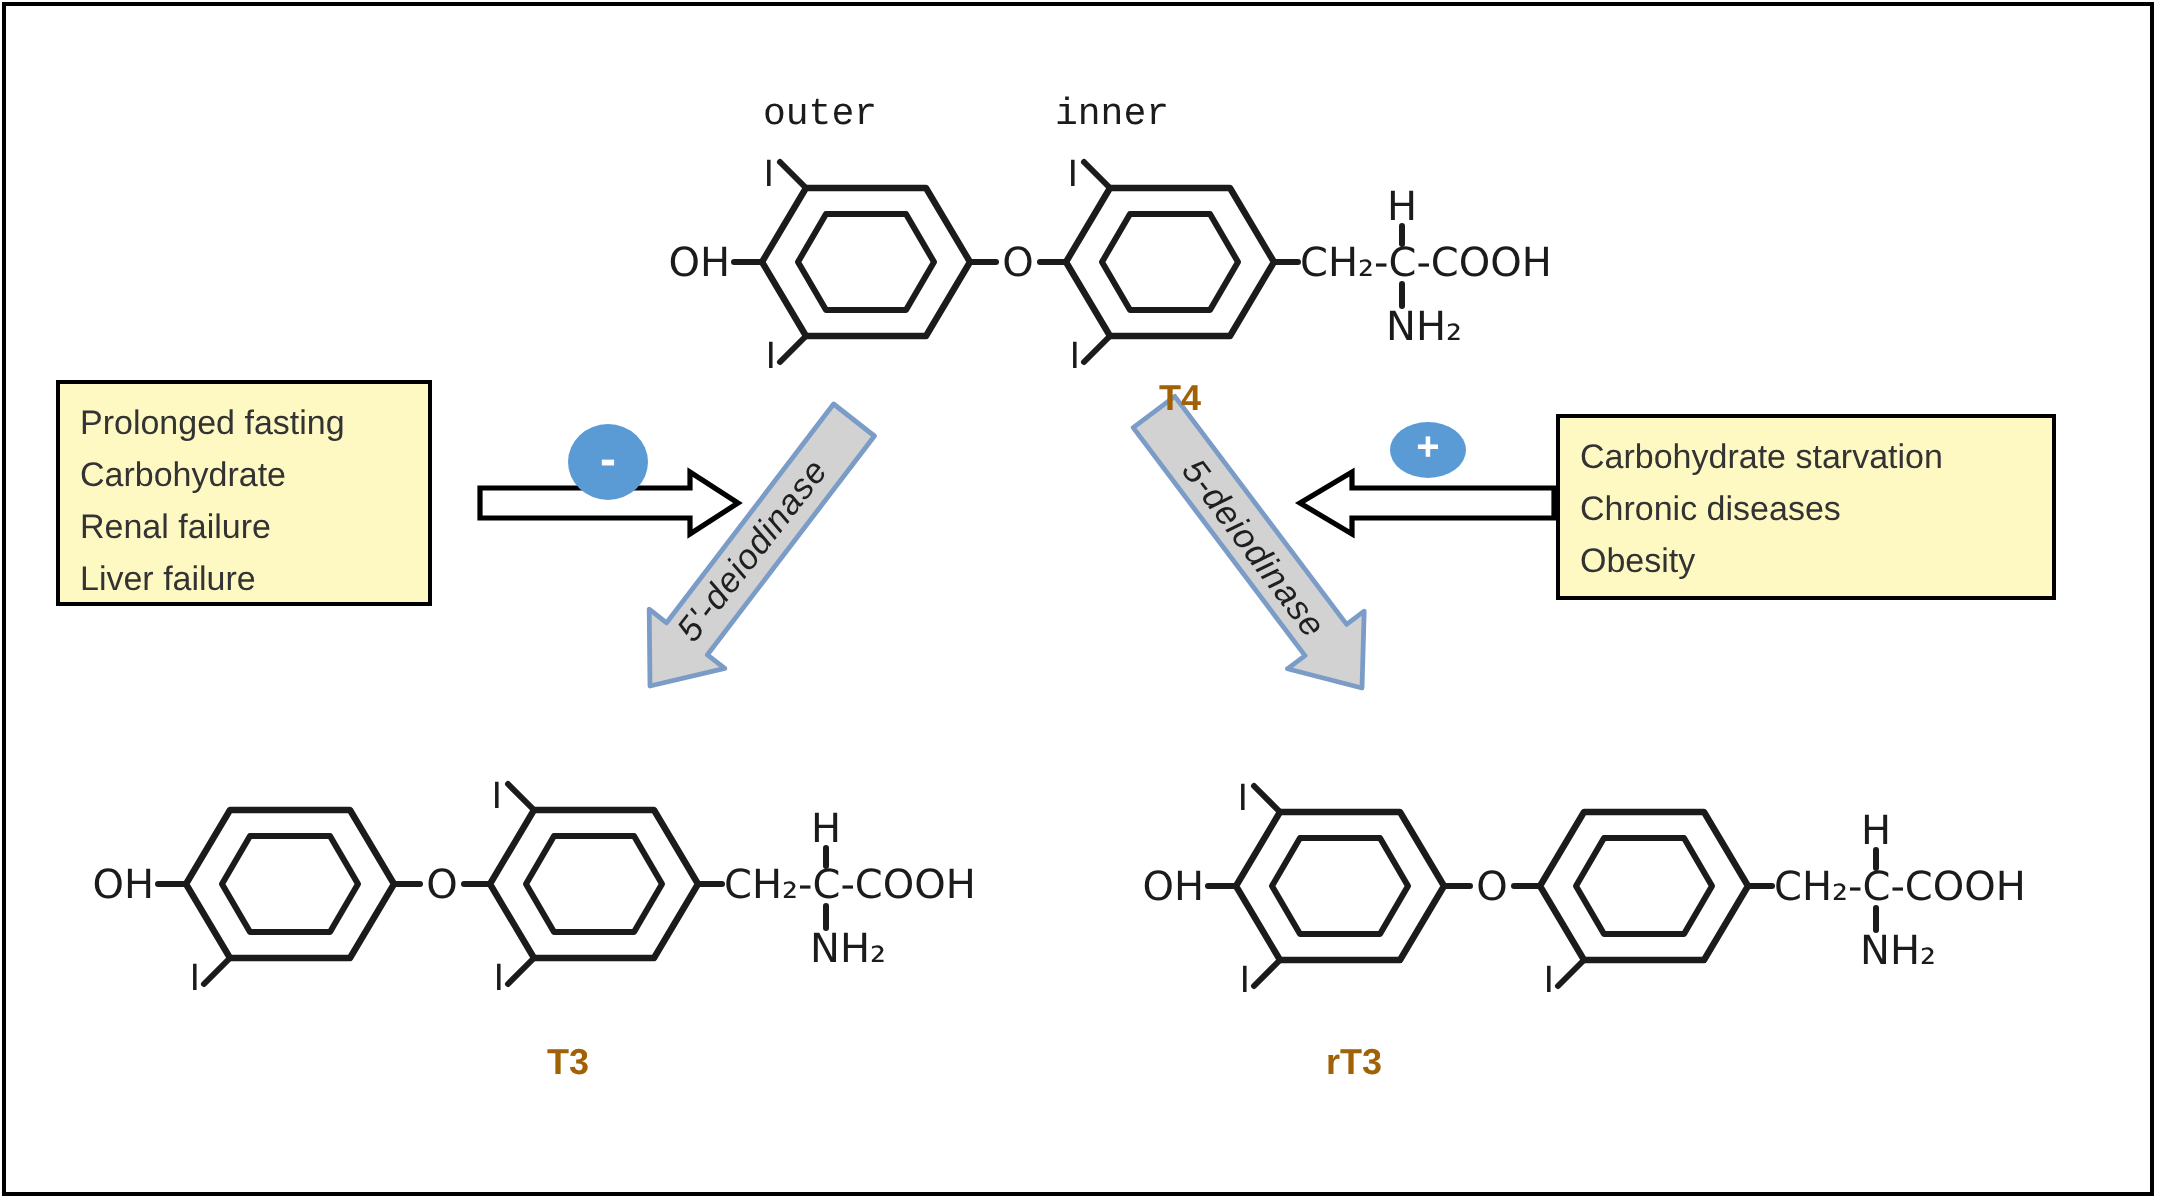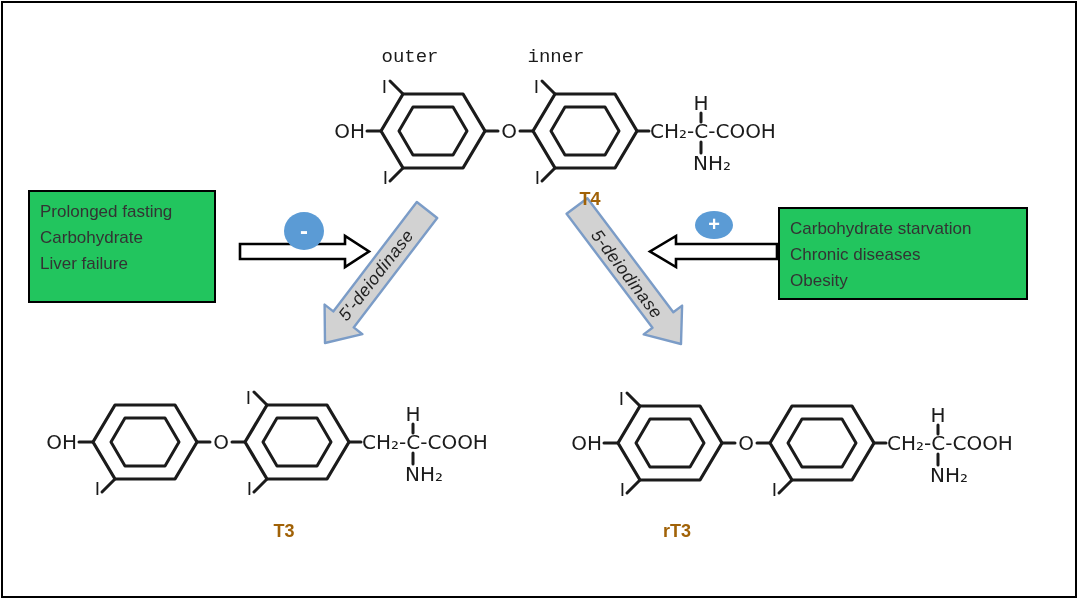--- a/index.html
+++ b/index.html
@@ -27,21 +27,21 @@
     font-family: "DejaVu Sans", sans-serif;
     font-size: 20px;
     fill: #1b1b1b;
   }
   .mol text.iod { font-size: 18px; }
   .bondset line { stroke: #1b1b1b; stroke-width: 3; stroke-linecap: round; }
   .hex-outer { fill: #ffffff; stroke: #1b1b1b; stroke-width: 3.2; stroke-linejoin: round; }
   .hex-inner { fill: none; stroke: #1b1b1b; stroke-width: 3; stroke-linejoin: round; }
   .factor-box {
     position: absolute;
-    background: #22c55e;
+    background: #fef9c3;
     border: 2px solid #000000;
     color: #333333;
     font-size: 17px;
     line-height: 26px;
     padding: 7px 10px 5px 10px;
     box-sizing: border-box;
   }
   .ring-label {
     position: absolute;
     transform: translate(-50%, 0);
@@ -180,20 +180,21 @@
   <div class="ring-label" style="left:410px; top:46px">outer</div>
   <div class="ring-label" style="left:556px; top:46px">inner</div>
 
   <div class="mol-name" style="left:590px; top:189px">T4</div>
   <div class="mol-name" style="left:284px; top:521px">T3</div>
   <div class="mol-name" style="left:677px; top:521px">rT3</div>
 
   <div class="factor-box" style="left:28px; top:190px; width:188px; height:113px">
     <div>Prolonged fasting</div>
     <div>Carbohydrate</div>
+    <div>Renal failure</div>
     <div>Liver failure</div>
   </div>
 
   <div class="factor-box" style="left:778px; top:207px; width:250px; height:93px">
     <div>Carbohydrate starvation</div>
     <div>Chronic diseases</div>
     <div>Obesity</div>
   </div>
 
   <div class="frame"></div>

